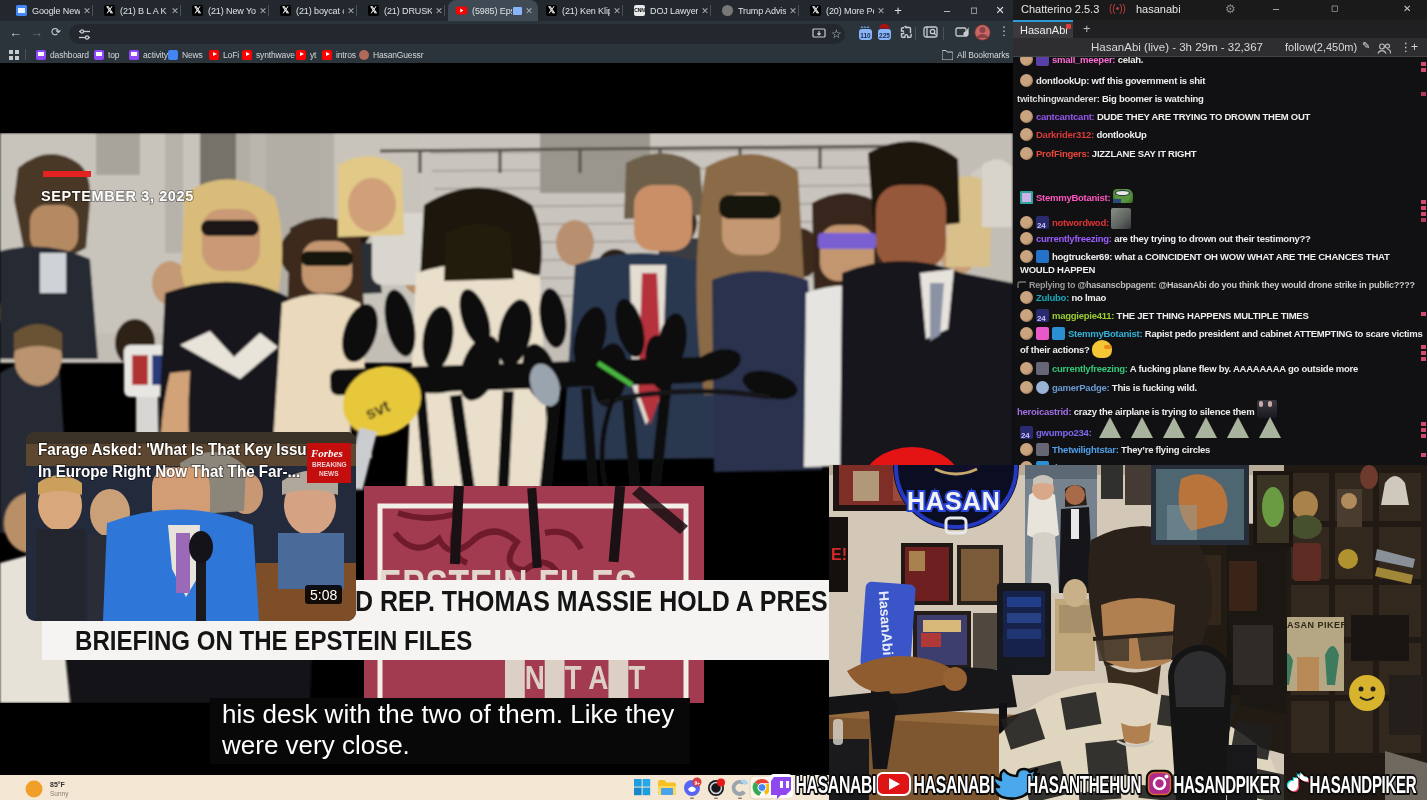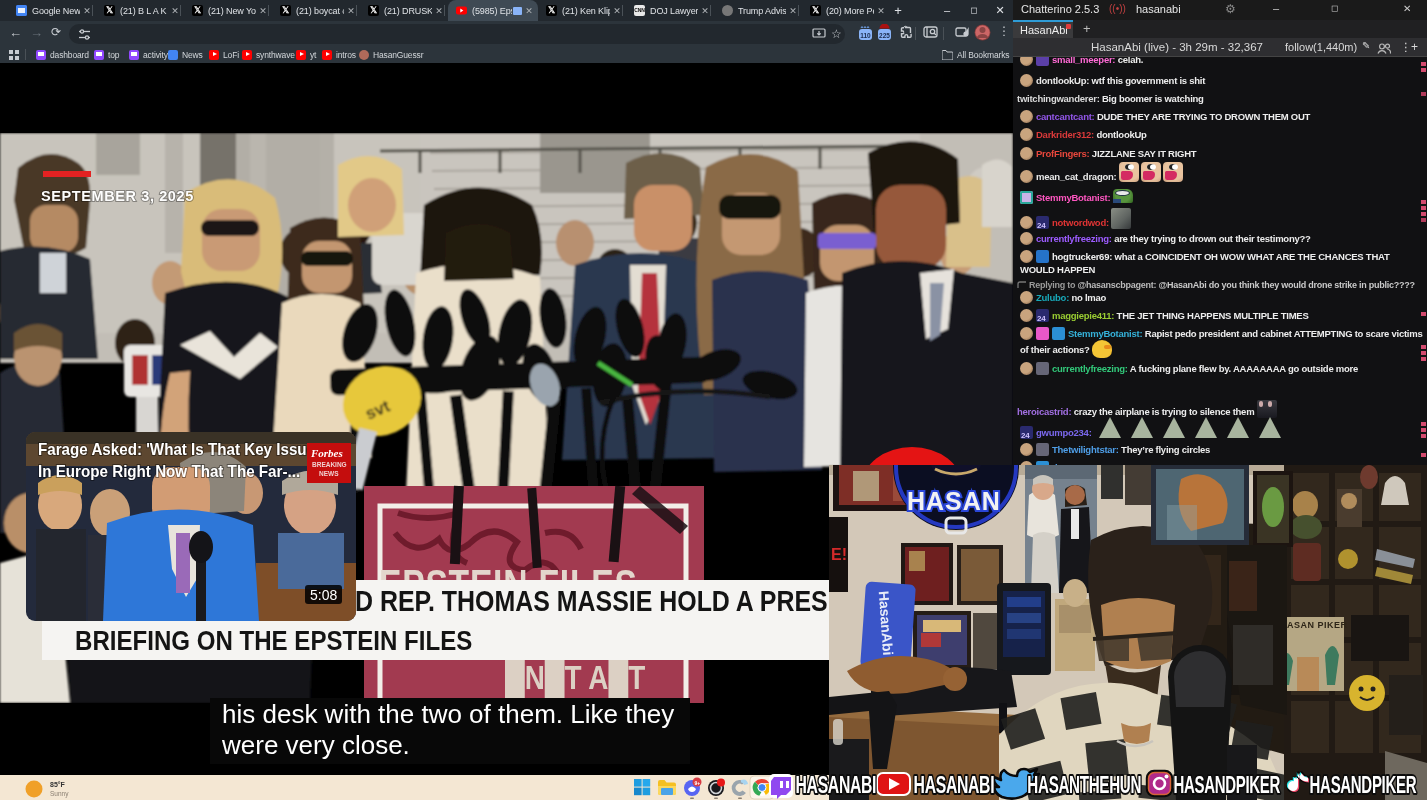--- a/index.html
+++ b/index.html
@@ -477,52 +477,52 @@
       <span style="position:absolute;left:318px;top:3px;color:#ccc;font-size:9px">◻</span>
       <span style="position:absolute;left:390px;top:3px;color:#ccc;font-size:10px">✕</span>
     </div>
     <div id="cw-tabs">
       <div style="position:absolute;left:0;top:0;width:60px;height:18px;background:#3a3a3c;border-top:2.5px solid #2e9bd6;color:#eee;font-size:11px;padding:2px 0 0 7px">HasanAbi <span style="color:#bbb">✕</span></div>
       <div style="position:absolute;left:53px;top:4px;width:5px;height:5px;background:#e03c3c;border-radius:1px"></div>
       <div style="position:absolute;left:70px;top:1px;color:#bbb;font-size:13px">+</div>
     </div>
     <div id="cw-head">
       <span style="position:absolute;left:78px;top:3px">HasanAbi (live) - 3h 29m - 32,367</span>
-      <span style="position:absolute;left:272px;top:3px;font-size:11px">follow(1,440m)</span>
+      <span style="position:absolute;left:272px;top:3px;font-size:11px">follow(2,450m)</span>
       <span style="position:absolute;left:349px;top:2px;font-size:10px">✎</span>
       <svg width="14" height="11" viewBox="0 0 14 11" style="position:absolute;left:364px;top:5px">
           <g fill="none" stroke="#b8b8b8" stroke-width="1.2">
             <circle cx="5" cy="3.4" r="2.4"></circle>
             <path d="M1 10.5 a4.2 4.2 0 0 1 8 0"></path>
             <circle cx="10.5" cy="3.2" r="2"></circle>
             <path d="M10 6 a3.6 3.6 0 0 1 3.4 4.5"></path>
           </g>
         </svg>
       <span style="position:absolute;left:387px;top:2px">⋮</span>
       <span style="position:absolute;left:398px;top:2px;font-size:12px">+</span>
     </div>
     <div id="chat">
       <div class="msg" style="top:-4px"><span class="bdg bfart"></span><span class="bdg" style="background:#5b3fa8"></span><span style="color:#ff6bd6">small_meeper:</span> celah.</div>
       <div class="msg" style="top:17px"><span class="bdg bfart"></span><span style="color:#e9e9e9">dontlookUp:</span> wtf this government is shit</div>
       <div class="msg" style="top:35px;left:4px"><span style="color:#dcdcdc">twitchingwanderer:</span> Big boomer is watching</div>
       <div class="msg" style="top:53px"><span class="bdg bfart"></span><span style="color:#9256e8">cantcantcant:</span> DUDE THEY ARE TRYING TO DROWN THEM OUT</div>
       <div class="msg" style="top:71px"><span class="bdg bfart"></span><span style="color:#d93a3a">Darkrider312:</span> dontlookUp</div>
       <div class="msg" style="top:90px"><span class="bdg bfart"></span><span style="color:#e8473c">ProfFingers:</span> JIZZLANE SAY IT RIGHT</div>
-      <div class="msg" style="top:105px;height:24px"><span class="bdg bfart" style="vertical-align:-8px"></span><span style="color:#e9e9e9;vertical-align:-5px">mean_cat_dragon:</span> <span class="em e-bird"></span><span class="em e-bird"></span><span class="em e-bird"></span></div>
       <div class="msg" style="top:132px;height:18px"><span class="bdg" style="background:#cbb3e8;vertical-align:-5px;box-shadow:inset 0 0 0 2px #2aa79a"></span><span style="color:#ff56c1;vertical-align:-2px">StemmyBotanist:</span> <span class="em e-pepe"></span></div>
       <div class="msg" style="top:151px;height:24px"><span class="bdg bfart" style="vertical-align:-8px"></span><span class="bdg b24" style="vertical-align:-8px"></span><span style="color:#e03434;vertical-align:-5px">notwordwod:</span> <span class="em e-dark"></span></div>
       <div class="msg" style="top:175px"><span class="bdg bfart"></span><span style="color:#9d5cff">currentlyfreezing:</span> are they trying to drown out their testimony??</div>
       <div class="msg" style="top:193px"><span class="bdg bfart"></span><span class="bdg" style="background:#2573c9"></span><span style="color:#efefef">hogtrucker69:</span> what a COINCIDENT OH WOW WHAT ARE THE CHANCES THAT<br>WOULD HAPPEN</div>
       <div class="msg" style="top:222px;left:4px;font-size:9px;color:#9a9a9a;font-weight:600"><svg width="10" height="7" viewBox="0 0 10 7" style="margin-right:2px">
             <path d="M1 7 V3 a2 2 0 0 1 2-2 h6" fill="none" stroke="#777" stroke-width="1.3"></path>
           </svg>Replying to <span style="color:#b9b9b9">@hasanscbpagent:</span> <span style="color:#c9c9c9">@HasanAbi do you think they would drone strike in public????</span></div>
       <div class="msg" style="top:234px"><span class="bdg bfart"></span><span style="color:#18a8b8">Zulubo:</span> no lmao</div>
       <div class="msg" style="top:252px"><span class="bdg bfart"></span><span class="bdg b24"></span><span style="color:#9acd32">maggiepie411:</span> THE JET THING HAPPENS MULTIPLE TIMES</div>
       <div class="msg" style="top:270px"><span class="bdg bfart"></span><span class="bdg" style="background:#e858c8"></span><span class="bdg" style="background:#2b8fd4"></span><span style="color:#35b1d9">StemmyBotanist:</span> Rapist pedo president and cabinet ATTEMPTING to scare victims<br>of their actions? <span class="em e-duck"></span></div>
       <div class="msg" style="top:305px"><span class="bdg bfart"></span><span class="bdg" style="background:#667"></span><span style="color:#32c97a">currentlyfreezing:</span> A fucking plane flew by. AAAAAAAA go outside more</div>
+      <div class="msg" style="top:324px"><span class="bdg bfart"></span><span class="bdg" style="background:#9ab4d8;border-radius:50%"></span><span style="color:#6a9ad2">gamerPadge:</span> This is fucking wild.</div>
       <div class="msg" style="top:343px;left:4px;height:20px"><span style="color:#a06ee0;vertical-align:-3px">heroicastrid:</span> <span style="vertical-align:-3px">crazy the airplane is trying to silence them</span> <span class="em e-hands"></span></div>
       <div class="msg" style="top:360px;height:26px"><span class="bdg b24" style="vertical-align:-9px"></span><span style="color:#7b68ee;vertical-align:-6px">gwumpo234:</span> <span class="em e-tri"></span><span class="em e-tri"></span><span class="em e-tri"></span><span class="em e-tri"></span><span class="em e-tri"></span><span class="em e-tri"></span></div>
       <div class="msg" style="top:386px"><span class="bdg bfart"></span><span class="bdg" style="background:#667"></span><span style="color:#4f9fe8">Thetwilightstar:</span> They’re flying circles</div>
       <div class="msg" style="top:404px"><span class="bdg bfart"></span><span class="bdg" style="background:#2b8fd4"></span><span style="color:#4f9fe8">the</span></div>
       <div style="position:absolute;right:1px;top:3px;width:5px;height:440px">
         <div style="position:absolute;top:2px;width:5px;height:4px;background:#d24a6e"></div>
         <div style="position:absolute;top:8px;width:5px;height:4px;background:#d24a6e"></div>
         <div style="position:absolute;top:32px;width:5px;height:4px;background:#b03a5a"></div>
         <div style="position:absolute;top:140px;width:5px;height:4px;background:#d24a6e"></div>
         <div style="position:absolute;top:146px;width:5px;height:4px;background:#d24a6e"></div>

